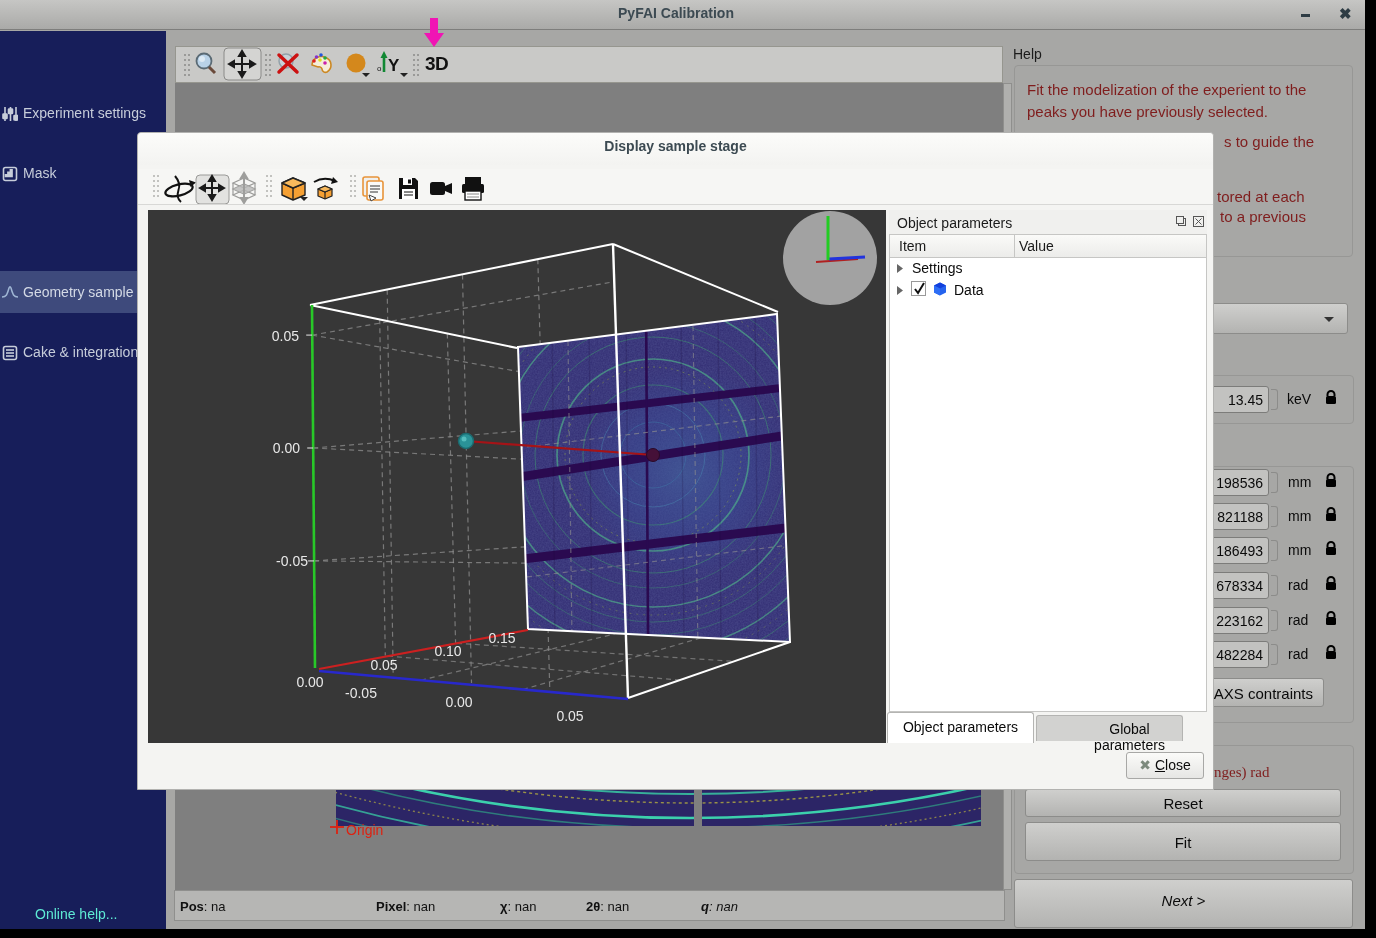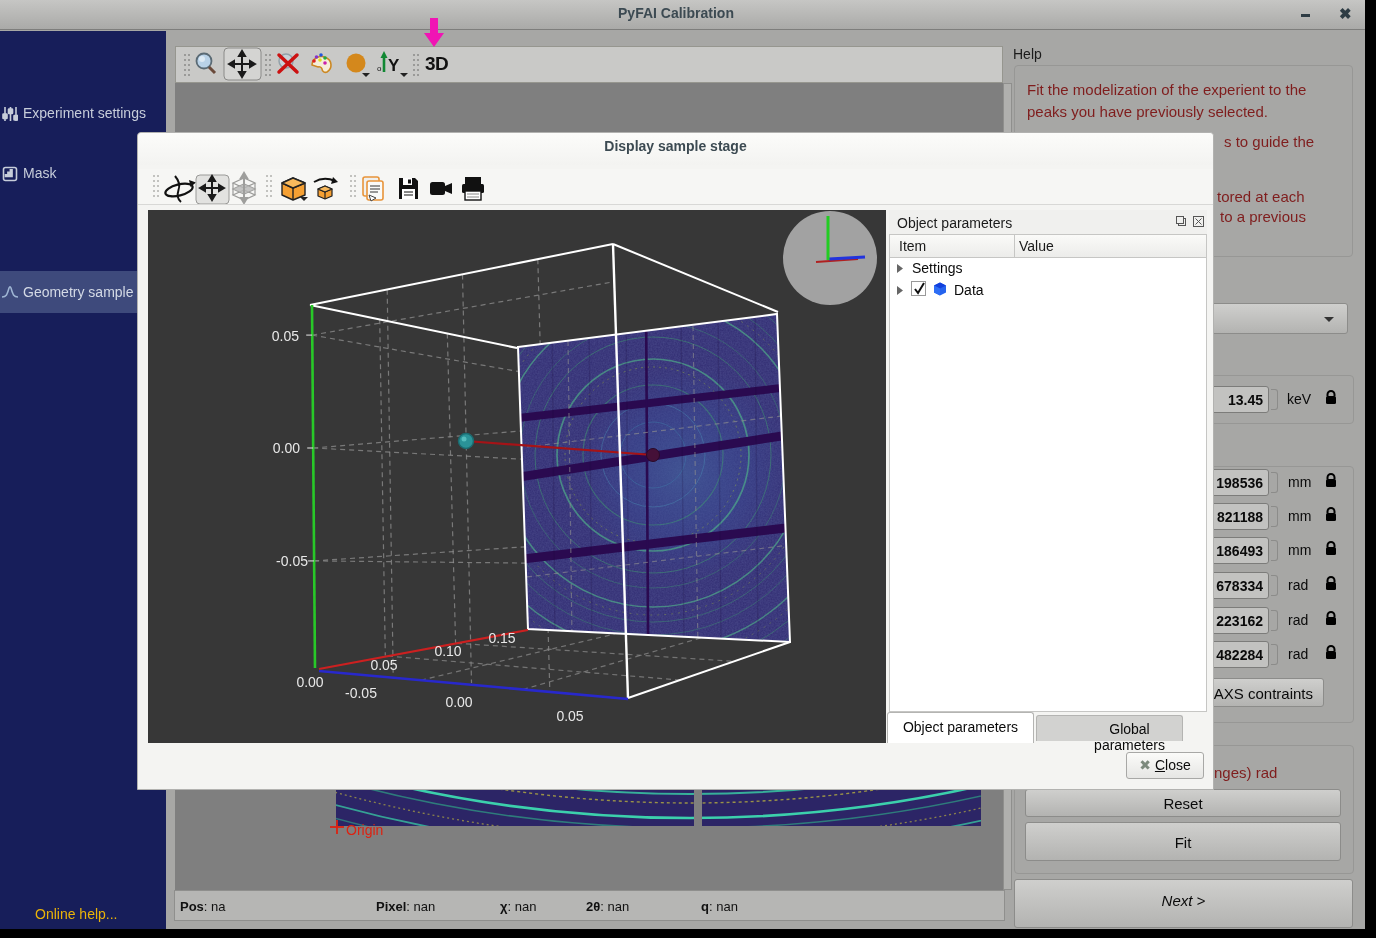--- a/index.html
+++ b/index.html
@@ -12,35 +12,35 @@
   #titlebar .title { position:absolute; left:0; top:5px; width:1352px; text-align:center;
     font-size:14px; font-weight:bold; color:#3c4a52; }
   #minbtn { position:absolute; left:1301px; top:14px; width:9px; height:3px; background:#2e3c44; }
   #closebtn { position:absolute; left:1339px; top:8px; width:11px; height:11px; color:#2e3c44; font-weight:bold; font-size:15px; line-height:11px; }
   
   #sidebar { position:absolute; left:0; top:31px; width:166px; height:918px; background:#171e5a; }
   .sbitem { position:absolute; left:0; width:166px; height:42px; color:#c7cdda; font-size:14px; }
   .sbitem .lbl { position:absolute; left:23px; top:13px; }
   .sbitem.sel { background:#3e4a7c; color:#d4dae6; }
   .sbicon { position:absolute; left:2px; top:14px; width:16px; height:16px; }
-  #onlinehelp { position:absolute; left:35px; top:875px; color:#eab308; font-size:14px; }
+  #onlinehelp { position:absolute; left:35px; top:875px; color:#5eead4; font-size:14px; }
   
   #toolbar { position:absolute; left:175px; top:46px; width:828px; height:37px; background:#c9c9c7; border:1px solid #96968f; }
   
   #plot { position:absolute; left:175px; top:83px; width:828px; height:807px; background:#7f7f7f; }
   
   #statusbar { position:absolute; left:174px; top:890px; width:831px; height:31px; background:#b6b6b4; border:1px solid #8f8f8d; font-size:13px; color:#111; }
   #statusbar span { position:absolute; top:8px; }
   
   #helplabel { position:absolute; left:1013px; top:46px; font-size:14px; color:#1c1c1c; }
   #helpbox { position:absolute; left:1014px; top:65px; width:339px; height:192px; border:1px solid #979795; border-radius:4px; }
   .htext { position:absolute; font-size:15px; color:#7f1d1d; }
   .grpbox { position:absolute; border:1px solid #979795; border-radius:4px; }
   .field { position:absolute; background:#c2c2c0; border:1px solid #7c7c7a; border-radius:3px; overflow:hidden; font-size:14px; color:#0a0a0a; }
-  .field .num { position:absolute; right:5px; top:5px;font-weight:bold; }
+  .field .num { position:absolute; right:5px; top:5px; }
   .unit { position:absolute; font-size:14px; color:#0a0a0a; }
   .spinr { position:absolute; width:7px; border:1px solid #8c8c8a; border-left:none; border-radius:0 3px 3px 0; }
   .gbtn { position:absolute; background:linear-gradient(#cfcfcd,#b3b3b1); border:1px solid #8c8c8a; border-radius:3px; text-align:center; font-size:15px; color:#0a0a0a; }
   
   #dialog { position:absolute; left:137px; top:132px; width:1077px; height:658px;
     background:#f4f4f2; border:1px solid #b2b2b0; border-radius:4px 4px 0 0; }
   #dlgtitle { position:absolute; left:0; top:0; width:100%; height:32px;
     background:linear-gradient(#fcfcfa,#f3f3f1); border-radius:4px 4px 0 0; text-align:center;
     font-size:14px; font-weight:bold; color:#3c4a52; padding-top:5px; }
   #dlgtoolbar { position:absolute; left:0; top:36px; width:100%; height:36px; background:#f6f6f4; border-bottom:1px solid #d8d8d6; }
@@ -83,20 +83,31 @@
           <path d="M3 13 L3 9 L6 9 L6 6 L9 6 L9 3 L13 3 L13 13 Z" fill="#c7cdda" transform="translate(0.2,0.5) scale(0.82)"></path>
         </svg>
         <span class="lbl">Mask</span>
       </div>
     <div class="sbitem sel" style="top:240px;">
         <svg class="sbicon" width="16" height="16">
           <path d="M0 12 Q3 12 4.5 10 Q6 7 7 3 Q8 0.5 9 3 Q10 7 11.5 10 Q13 12 16 12" fill="none" stroke="#9fb6d4" stroke-width="1.5"></path>
         </svg>
         <span class="lbl">Geometry sample</span>
       </div>
+    <div class="sbitem" style="top:300px;">
+        <svg class="sbicon" width="16" height="16">
+          <rect x="1.5" y="1.5" width="13" height="13" rx="2" fill="none" stroke="#c7cdda" stroke-width="1.6"></rect>
+          <g stroke="#c7cdda" stroke-width="1.6">
+            <line x1="4" y1="5" x2="12" y2="5"></line>
+            <line x1="4" y1="8" x2="12" y2="8"></line>
+            <line x1="4" y1="11" x2="12" y2="11"></line>
+          </g>
+        </svg>
+        <span class="lbl">Cake &amp; integration</span>
+      </div>
     <div id="onlinehelp">Online help...</div>
   </div>
   <div id="toolbar">
       <svg width="826" height="35" style="position:absolute;left:0;top:0;">
         <circle cx="9" cy="8" r="1" fill="#8a8a88"></circle>
         <circle cx="13" cy="8" r="1" fill="#8a8a88"></circle>
         <circle cx="9" cy="13" r="1" fill="#8a8a88"></circle>
         <circle cx="13" cy="13" r="1" fill="#8a8a88"></circle>
         <circle cx="9" cy="18" r="1" fill="#8a8a88"></circle>
         <circle cx="13" cy="18" r="1" fill="#8a8a88"></circle>
@@ -184,21 +195,21 @@
           <line x1="162" y1="737" x2="162" y2="751"></line>
         </g>
         <text x="171" y="752" font-size="14" fill="#dd2211" font-family="Liberation Sans,sans-serif">Origin</text>
       </svg>
     </div>
   <div id="statusbar">
     <span style="left:5px;"><b>Pos</b>: na</span>
     <span style="left:201px;"><b>Pixel</b>: nan</span>
     <span style="left:325px;"><b>χ</b>: nan</span>
     <span style="left:411px;"><b>2θ</b>: nan</span>
-    <span style="left:526px;"><b>q</b>: nan</span>
+    <span style="left:526px;font-style:italic;"><b>q</b>: nan</span>
   </div>
   <div id="helplabel">Help</div>
   <div id="helpbox"></div>
   <div class="htext" style="left:1027px; top:79px; width:320px; line-height:21.5px;">Fit the modelization of the experient to the<br>peaks you have previously selected.</div>
   <div class="htext" style="left:1224px; top:133px;">s to guide the</div>
   <div class="htext" style="left:1217px; top:188px;">tored at each</div>
   <div class="htext" style="left:1220px; top:208px;">to a previous</div>
 
   <div class="gbtn" style="left:1100px; top:303px; width:248px; height:31px;"></div>
   <svg class="abs" style="left:1322px; top:314px;" width="14" height="10">
@@ -268,21 +279,21 @@
     </div>
   <div class="spinr" style="left:1271px; top:644px; height:21px;"></div>
   <div class="unit" style="left:1288px; top:646px;">rad</div>
   <svg class="abs" style="left:1324px; top:645px;" width="14" height="15" viewBox="0 0 14 15">
       <path d="M3.5 6 L3.5 4.5 A3.5 3.5 0 0 1 10.5 4.5 L10.5 6" fill="none" stroke="#000" stroke-width="2"></path>
       <rect x="2" y="6" width="10" height="8" rx="1.5" fill="#000"></rect>
     </svg>
   <div class="gbtn" style="left:1100px; top:678px; width:224px; height:29px; padding-top:6px; text-align:right; padding-right:10px;">SAXS contraints</div>
 
   <div class="grpbox" style="left:1014px; top:745px; width:340px; height:129px;"></div>
-  <div class="htext" style="left:1214px; top:764px;">nges) rad</div>
+  <div class="htext" style="left:1214px; top:764px;font-family:Liberation Serif, serif;">nges) rad</div>
   <div class="gbtn" style="left:1025px; top:789px; width:316px; height:28px; padding-top:5px;">Reset</div>
   <div class="gbtn" style="left:1025px; top:822px; width:316px; height:39px; padding-top:11px;">Fit</div>
   <div class="gbtn" style="left:1014px; top:879px; width:339px; height:49px; padding-top:12px;font-style:italic;">Next &gt;</div>
 </div>
 <div id="dialog">
   <div id="dlgtitle">Display sample stage</div>
   <div id="dlgtoolbar">
       <svg width="1075" height="35" style="position:absolute;left:0;top:0;">
         <circle cx="16" cy="7" r="1" fill="#b0b0ae"></circle>
         <circle cx="20" cy="7" r="1" fill="#b0b0ae"></circle>

